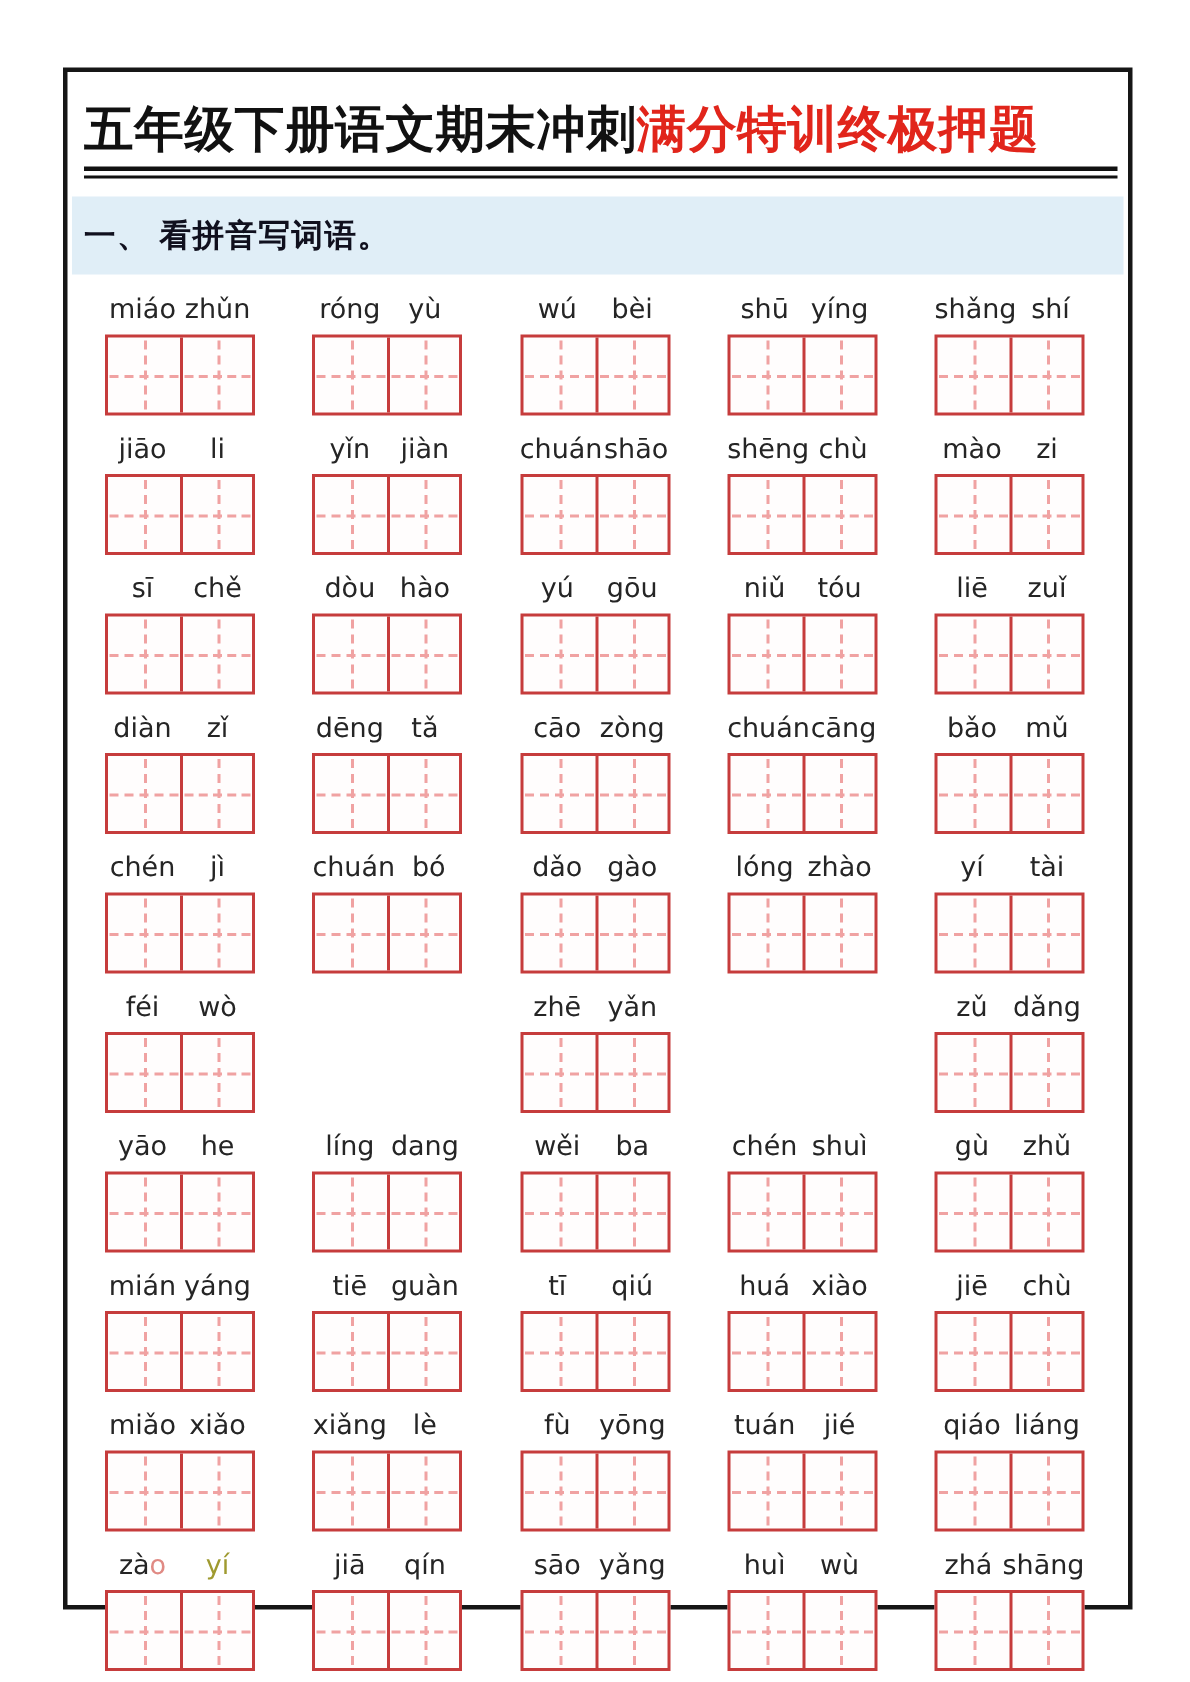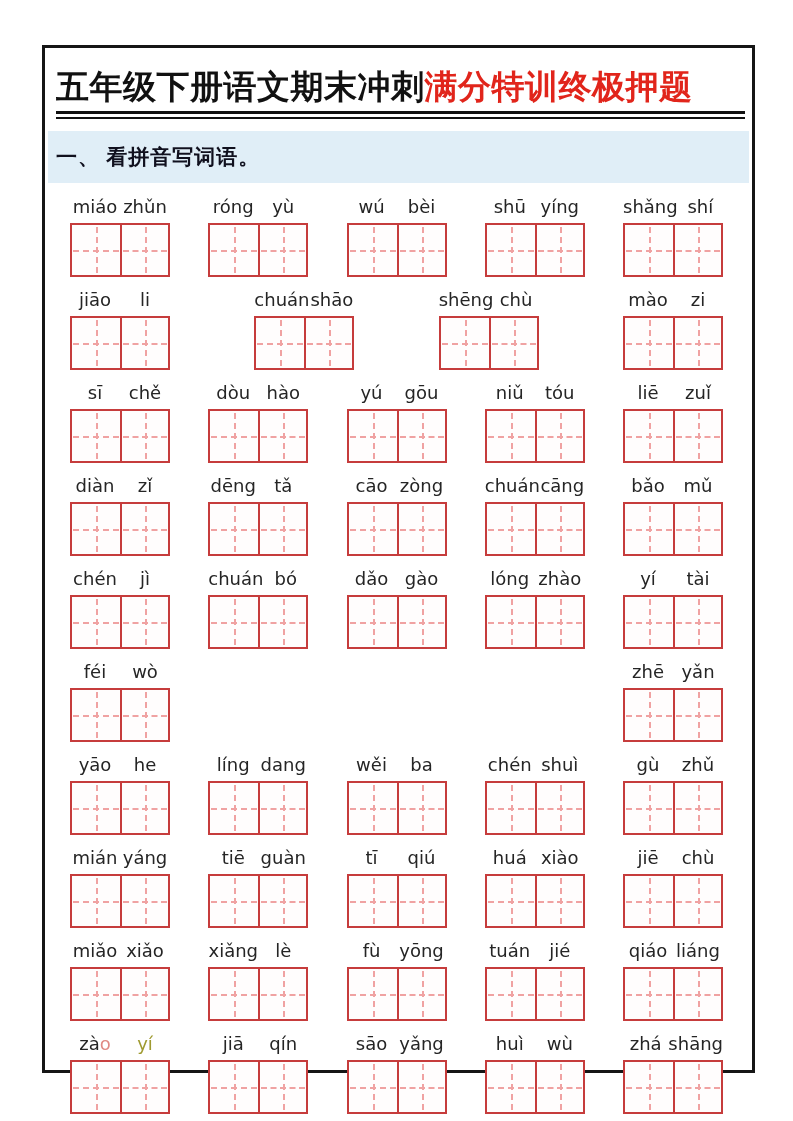--- a/index.html
+++ b/index.html
@@ -133,20 +133,30 @@
             <span class="syl"><span>jiāo</span></span>
             <span class="syl"><span>li</span></span>
           </div>
           <div class="pair">
             <div class="cell"></div>
             <div class="cell"></div>
           </div>
         </div>
         <div class="group">
           <div class="pinyin-line">
+            <span class="syl"><span>yǐn</span></span>
+            <span class="syl"><span>jiàn</span></span>
+          </div>
+          <div class="pair">
+            <div class="cell"></div>
+            <div class="cell"></div>
+          </div>
+        </div>
+        <div class="group">
+          <div class="pinyin-line">
             <span class="syl"><span>chuán</span></span>
             <span class="syl"><span>shāo</span></span>
           </div>
           <div class="pair">
             <div class="cell"></div>
             <div class="cell"></div>
           </div>
         </div>
         <div class="group">
           <div class="pinyin-line">
@@ -339,20 +349,30 @@
         <div class="group">
           <div class="pinyin-line">
             <span class="syl"><span>zhē</span></span>
             <span class="syl"><span>yǎn</span></span>
           </div>
           <div class="pair">
             <div class="cell"></div>
             <div class="cell"></div>
           </div>
         </div>
+        <div class="group">
+          <div class="pinyin-line">
+            <span class="syl"><span>zǔ</span></span>
+            <span class="syl"><span>dǎng</span></span>
+          </div>
+          <div class="pair">
+            <div class="cell"></div>
+            <div class="cell"></div>
+          </div>
+        </div>
       </div>
       <div class="pinyin-row">
         <div class="group">
           <div class="pinyin-line">
             <span class="syl"><span>yāo</span></span>
             <span class="syl"><span>he</span></span>
           </div>
           <div class="pair">
             <div class="cell"></div>
             <div class="cell"></div>

